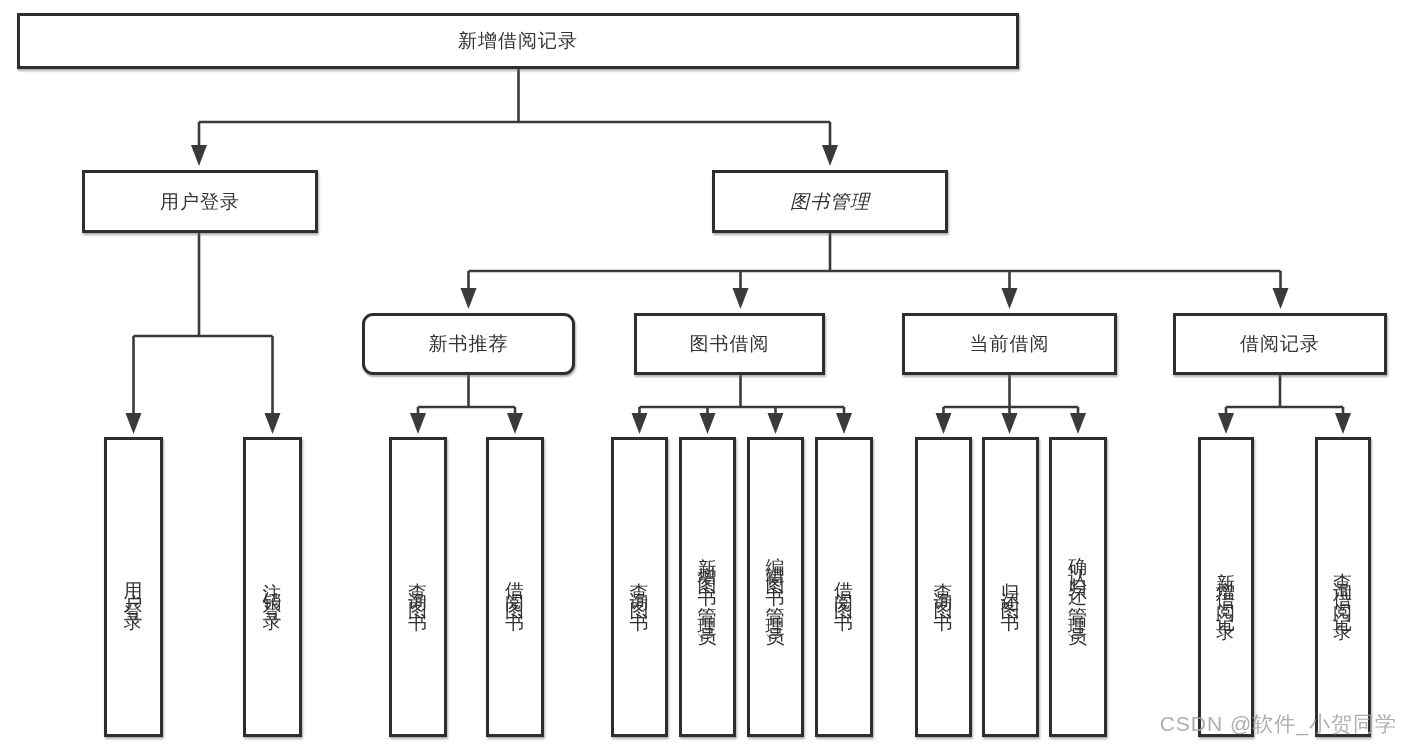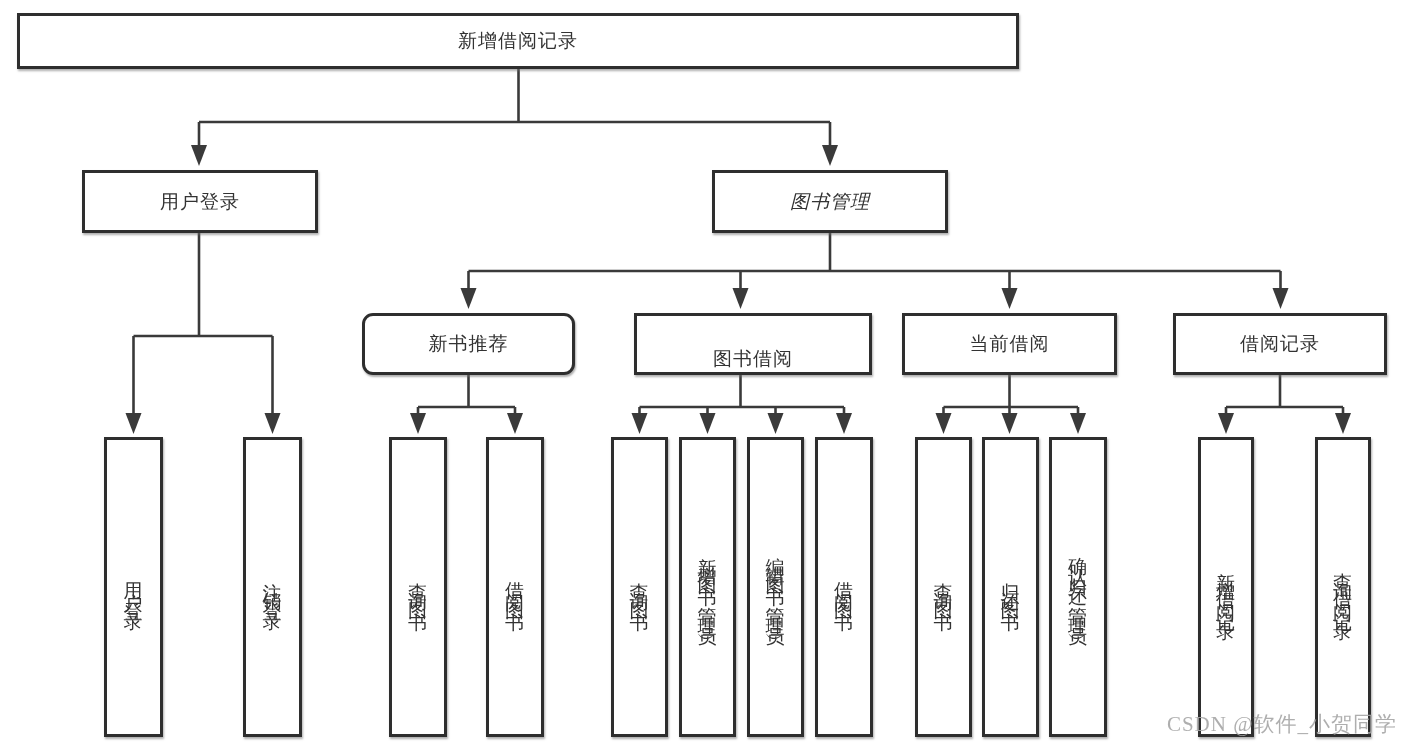--- a/index.html
+++ b/index.html
@@ -44,21 +44,20 @@
     white-space: nowrap;
   }
   #watermark {
     position: absolute;
     right: 8px;
     top: 710px;
     font-size: 21px;
     color: rgba(165,165,165,0.9);
     letter-spacing: 1px;
     white-space: nowrap;
-    font-family: Liberation Serif, serif;
   }
   line { stroke: #3a3a3a; stroke-width: 2.6; }
   polygon { fill: #3a3a3a; }
 </style>
 </head>
 <body>
 
 <div id="stage">
 
   <svg id="edges" viewBox="0 0 1405 747">
@@ -143,21 +142,21 @@
   <div class="box" style="left:82px; top:170px; width:236px; height:63px;">
     <span class="hlabel">用户登录</span>
   </div>
   <div class="box" style="left:712px; top:170px; width:236px; height:63px;font-style:italic;">
     <span class="hlabel">图书管理</span>
   </div>
 
   <div class="box" style="left:362px; top:313px; width:213px; height:62px;border-radius:11px;">
     <span class="hlabel">新书推荐</span>
   </div>
-  <div class="box" style="left:634px; top:313px; width:238px; height:62px;align-items:flex-end;">
+  <div class="box" style="left:634px; top:313px; width:191px; height:62px;">
     <span class="hlabel">图书借阅</span>
   </div>
   <div class="box" style="left:902px; top:313px; width:215px; height:62px;">
     <span class="hlabel">当前借阅</span>
   </div>
   <div class="box" style="left:1173px; top:313px; width:214px; height:62px;justify-content:center;">
     <span class="hlabel">借阅记录</span>
   </div>
 
   <div class="box" style="left:104px; top:437px; width:59px; height:300px;">

